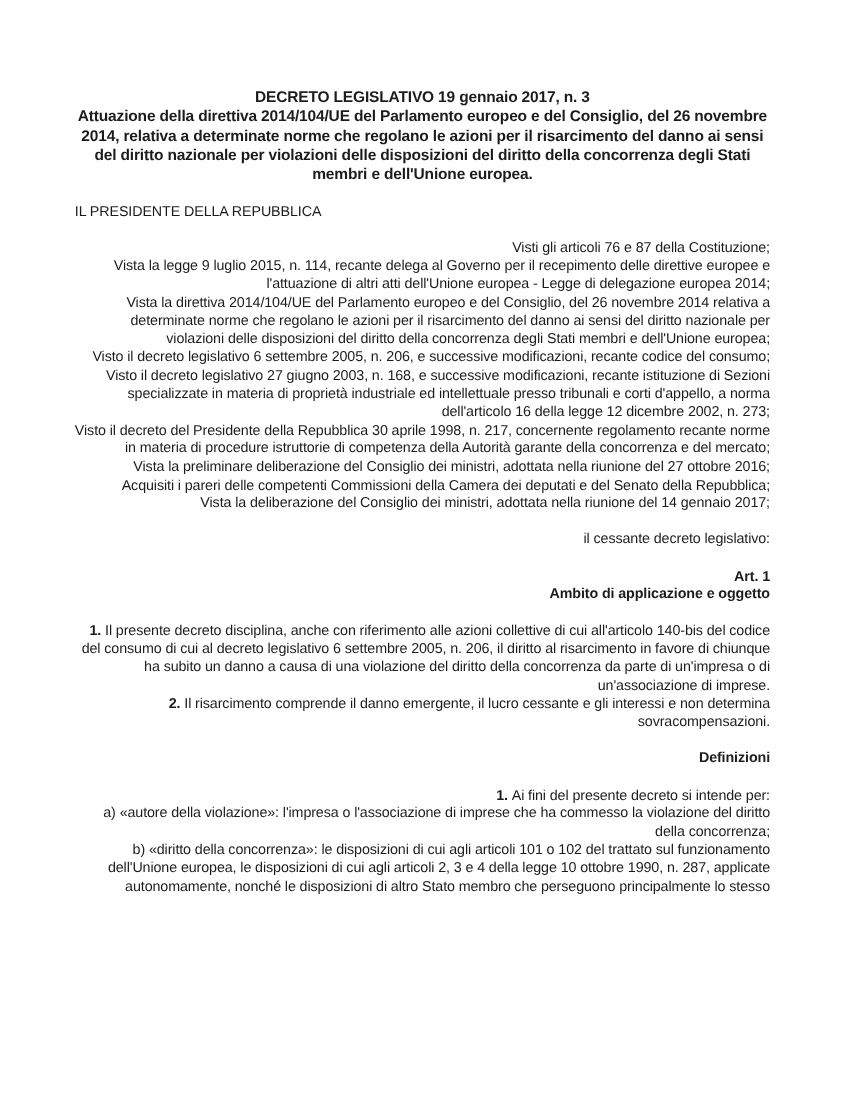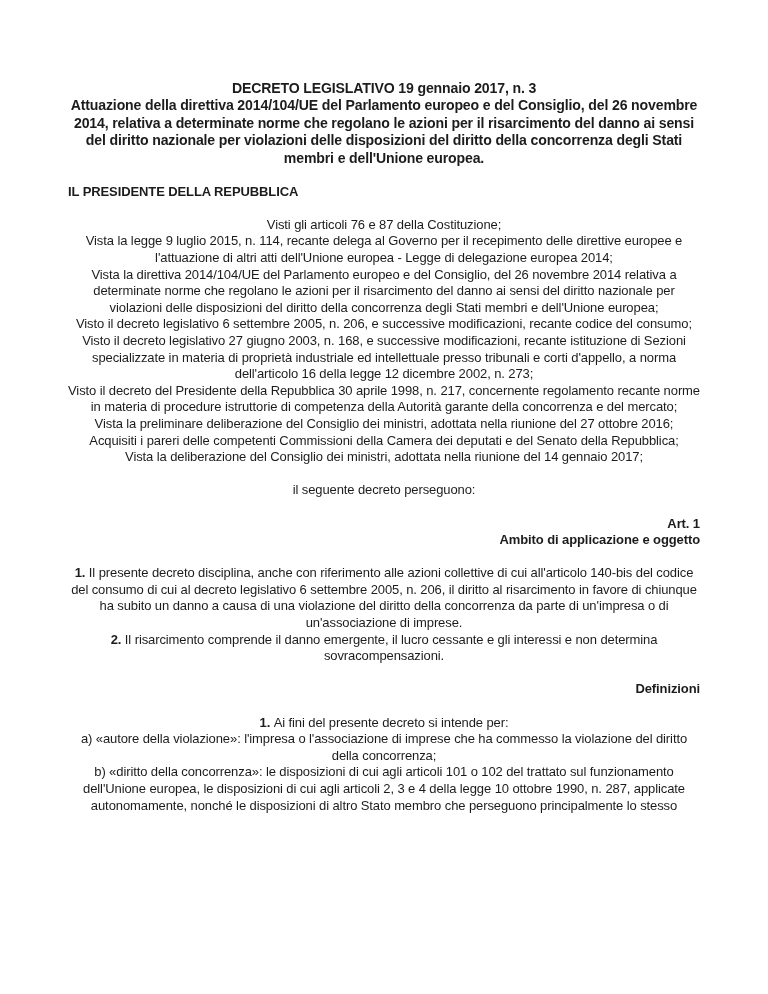--- a/index.html
+++ b/index.html
@@ -22,23 +22,23 @@
     color: #1c1c1c;
   }
   h1, h2, p { margin: 0; padding: 0; font-size: inherit; line-height: inherit; }
   .doc-title, .doc-subtitle {
     text-align: center;
     font-weight: 700;
     font-size: 14.1px;
     line-height: 17.4px;
     letter-spacing: -0.15px;
   }
-  .issuer { font-weight: 700; }
+  .issuer { font-weight: 400; }
   .blank { height: 16.6px; }
-  .clause, .line, .para { text-align: center; }
+  .clause, .line, .para { text-align: right; }
   .art-head, .art-subject { text-align: right; font-weight: 700; }
   .pnum { font-weight: 700; white-space: pre; }
 </style>
 </head>
 <body>
 
 <div class="page">
   <div class="content">
 
     <h1 class="doc-title">DECRETO LEGISLATIVO 19 gennaio 2017, n. 3</h1>
@@ -57,21 +57,21 @@
       <p class="clause">Visto il decreto legislativo 6 settembre 2005, n. 206, e successive modificazioni, recante codice del consumo;</p>
       <p class="clause">Visto il decreto legislativo 27 giugno 2003, n. 168, e successive modificazioni, recante istituzione di Sezioni specializzate in materia di proprietà industriale ed intellettuale presso tribunali e corti d'appello, a norma dell'articolo 16 della legge 12 dicembre 2002, n. 273;</p>
       <p class="clause">Visto il decreto del Presidente della Repubblica 30 aprile 1998, n. 217, concernente regolamento recante norme in materia di procedure istruttorie di competenza della Autorità garante della concorrenza e del mercato;</p>
       <p class="clause">Vista la preliminare deliberazione del Consiglio dei ministri, adottata nella riunione del 27 ottobre 2016;</p>
       <p class="clause">Acquisiti i pareri delle competenti Commissioni della Camera dei deputati e del Senato della Repubblica;</p>
       <p class="clause">Vista la deliberazione del Consiglio dei ministri, adottata nella riunione del 14 gennaio 2017;</p>
     </div>
 
     <div class="blank"></div>
 
-    <p class="line">il seguente decreto perseguono:</p>
+    <p class="line">il cessante decreto legislativo:</p>
 
     <div class="blank"></div>
 
     <section>
       <p class="art-head">Art. 1</p>
       <p class="art-subject">Ambito di applicazione e oggetto</p>
       <div class="blank"></div>
       <p class="para"><b class="pnum">1. </b><span>Il presente decreto disciplina, anche con riferimento alle azioni collettive di cui all'articolo 140-bis del codice del consumo di cui al decreto legislativo 6 settembre 2005, n. 206, il diritto al risarcimento in favore di chiunque ha subito un danno a causa di una violazione del diritto della concorrenza da parte di un'impresa o di un'associazione di imprese.</span></p>
       <p class="para"><b class="pnum">2. </b><span>Il risarcimento comprende il danno emergente, il lucro cessante e gli interessi e non determina sovracompensazioni.</span></p>
     </section>

